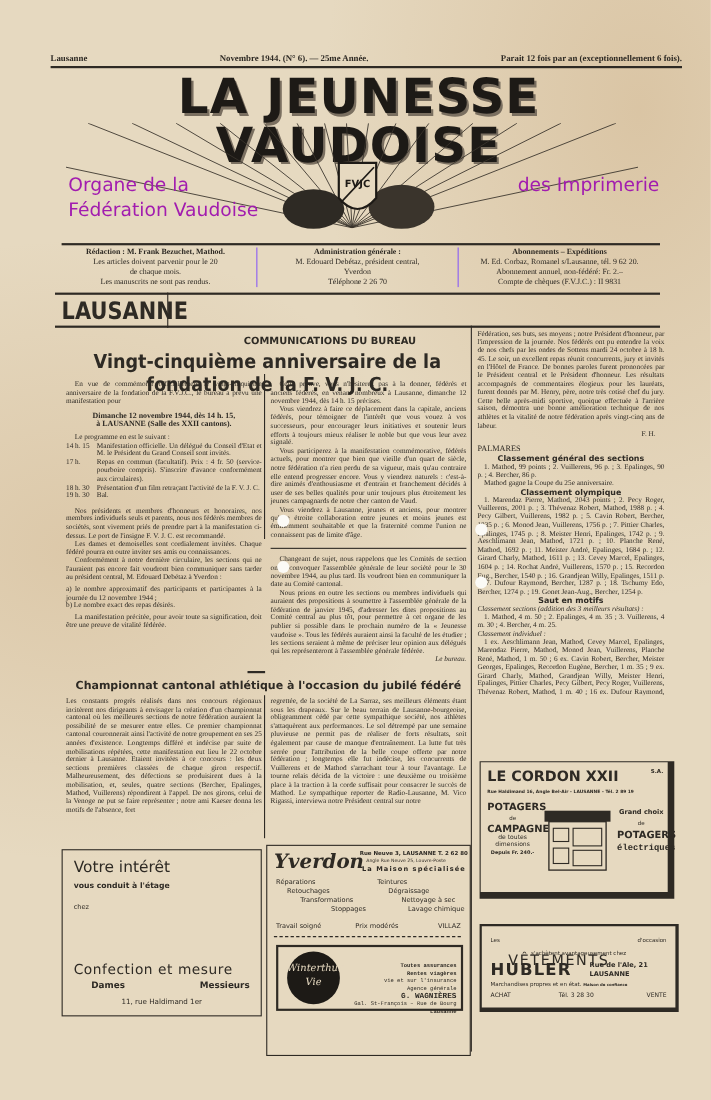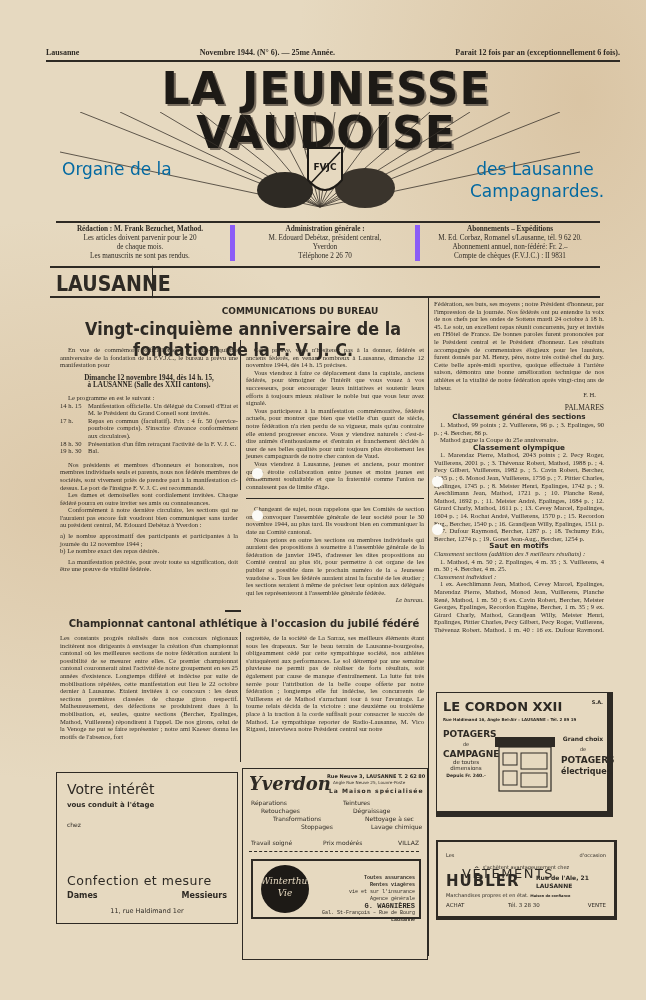--- a/index.html
+++ b/index.html
@@ -8,34 +8,34 @@
   .paper{position:absolute;inset:0;background:
      radial-gradient(ellipse at 10% 50%, rgba(190,150,100,0.25), transparent 40%),
      radial-gradient(ellipse at 90% 10%, rgba(190,150,100,0.3), transparent 35%),
      #e6d9c0;}
   .abs{position:absolute;}
   .topline{left:46px;top:48px;width:574px;font-size:8px;font-weight:bold;display:flex;justify-content:space-between;}
   .rule{position:absolute;background:#2e2a24;}
   .masthead{left:52px;top:67px;width:548px;text-align:center;font-family:"DejaVu Sans",sans-serif;font-weight:bold;
      font-size:44px;letter-spacing:1px;line-height:44px;color:#1d1a16;
      text-shadow:2px 2px 0 #7a6f60;}
-  .sub{font-family:"DejaVu Sans",sans-serif;font-size:17px;color:#0369a1;line-height:22px;}
+  .sub{font-family:"DejaVu Sans",sans-serif;font-size:17px;color:#a21caf;line-height:22px;}
   .emblem{left:250px;top:140px;width:150px;height:70px;}
   .info3{left:50px;top:225px;width:550px;display:flex;font-size:7.2px;line-height:9px;text-align:center;}
   .info3>div{flex:1;padding:0 6px;}
-  .info3>div+div{border-left:5px solid #8b5cf6;}
+  .info3>div+div{border-left:1px solid #8b5cf6;}
   .lausbar{left:50px;top:266px;width:550px;height:28px;border-top:2px solid #2e2a24;border-bottom:2px solid #2e2a24;display:flex;}
   .laus{font-family:"DejaVu Sans",sans-serif;font-weight:bold;font-size:19px;width:96px;border-right:1px solid #2e2a24;padding:4px 0 0 6px;transform:scaleY(1.15);}
   .corr{font-family:"DejaVu Sans",sans-serif;font-weight:bold;font-size:8.4px;padding:3px 0 0 8px;line-height:12px;}
   .col{font-size:6.6px;line-height:7.6px;text-align:justify;}
   .h-comm{font-family:"DejaVu Sans",sans-serif;font-weight:bold;font-size:9px;left:150px;top:306px;width:300px;text-align:center;}
   .h-vingt{font-family:"DejaVu Sans",sans-serif;font-weight:bold;font-size:16px;left:58px;top:320px;width:370px;text-align:center;transform:scaleY(1.1);}
   .vline{position:absolute;width:1px;background:#2e2a24;}
   .hline{position:absolute;height:1px;background:#2e2a24;}
-  .c-pal{text-align:right;font-size:7.5px;}
+  .c-pal{text-align:left;font-size:7.5px;}
   .c-palb{text-align:center;font-weight:bold;font-family:"DejaVu Sans",sans-serif;font-size:7.2px;}
   .ad{position:absolute;border:1px solid #2e2a24;}
   .hole{position:absolute;width:11px;height:11px;border-radius:50%;background:#fbfaf6;}
 </style>
 </head>
 <body>
 
 <div class="paper"></div>
 
 <div class="abs topline">
@@ -72,24 +72,24 @@
 <svg class="abs emblem" viewBox="0 0 150 70">
   <ellipse cx="35" cy="50" rx="28" ry="18" fill="#2e2a24"></ellipse>
   <ellipse cx="115" cy="48" rx="30" ry="20" fill="#3a342c"></ellipse>
   <path d="M58 8 L92 8 L92 40 Q75 60 58 40 Z" fill="#e6d9c0" stroke="#1d1a16" stroke-width="2"></path>
   <line x1="60" y1="44" x2="90" y2="12" stroke="#1d1a16" stroke-width="1.5"></line>
   <text x="75" y="30" font-size="9" text-anchor="middle" font-family="DejaVu Sans, sans-serif" font-weight="bold" fill="#1d1a16">FVJC</text>
 </svg>
 
 <div class="abs sub" style="left:62px;top:158px;">
   <div>Organe de la</div>
+  <div>Fédération Vaudoise</div>
 </div>
 <div class="abs sub" style="left:470px;top:158px;text-align:center;width:130px;">
-  <div>des Lausanne</div>
-  <div>Campagnardes.</div>
+  <div>des Imprimerie</div>
 </div>
 <div class="rule" style="left:56px;top:221px;width:544px;height:2px;"></div>
 
 <div class="abs info3">
   <div>
     <div style="font-weight:bold">Rédaction : M. Frank Bezuchet, Mathod.</div>
     <div>Les articles doivent parvenir pour le 20</div>
     <div>de chaque mois.</div>
     <div>Les manuscrits ne sont pas rendus.</div>
   </div>
@@ -177,21 +177,21 @@
   <div style="text-indent:6px">1. Mathod, 4 m. 50 ; 2. Epalinges, 4 m. 35 ; 3. Vuillerens, 4 m. 30 ; 4. Bercher, 4 m. 25.</div>
   <div style="font-style:italic">Classement individuel :</div>
   <div style="text-indent:6px;height:52px;overflow:hidden">1 ex. Aeschlimann Jean, Mathod, Cevey Marcel, Epalinges, Marendaz Pierre, Mathod, Monod Jean, Vuillerens, Planche René, Mathod, 1 m. 50 ; 6 ex. Cavin Robert, Bercher, Meister Georges, Epalinges, Recordon Eugène, Bercher, 1 m. 35 ; 9 ex. Girard Charly, Mathod, Grandjean Willy, Meister Henri, Epalinges, Pittier Charles, Pecy Gilbert, Pecy Roger, Vuillerens, Thévenaz Robert, Mathod, 1 m. 40 ; 16 ex. Dufour Raymond, Bercher, Meister André, Epalinges, 1 m. 35 ; 18 ex. Gonet Jean-Auguste, Bercher, Rochat André, Vuillerens</div>
 </div>
 
 <div class="ad" style="left:56px;top:772px;width:180px;height:150px;">
   <div style="position:absolute;left:10px;top:8px;font-family:'DejaVu Sans',sans-serif;font-size:14px;">Votre intérêt</div>
   <div style="position:absolute;left:10px;top:28px;font-family:'DejaVu Sans',sans-serif;font-size:7px;font-weight:bold;">vous conduit à l'étage</div>
   <div style="position:absolute;left:10px;top:48px;font-family:'DejaVu Sans',sans-serif;font-size:6px;">chez</div>
   <div style="position:absolute;left:10px;top:100px;font-family:'DejaVu Sans',sans-serif;font-size:12.5px;letter-spacing:0.5px;">Confection et mesure</div>
-  <div style="position:absolute;left:10px;top:118px;font-family:'DejaVu Sans',sans-serif;font-size:8px;font-weight:bold;">Dames</div>
+  <div style="position:absolute;left:26px;top:118px;font-family:'DejaVu Sans',sans-serif;font-size:8px;font-weight:bold;">Dames</div>
   <div style="position:absolute;right:10px;top:118px;font-family:'DejaVu Sans',sans-serif;font-size:8px;font-weight:bold;">Messieurs</div>
   <div style="position:absolute;left:0;width:100%;text-align:center;top:134px;font-family:'DejaVu Sans',sans-serif;font-size:6.5px;">11, rue Haldimand 1er</div>
 </div>
 
 <div class="ad" style="left:242px;top:768px;width:184px;height:190px;">
   <div style="position:absolute;left:6px;top:4px;font-family:'DejaVu Serif',serif;font-style:italic;font-weight:bold;font-size:18px;">Yverdon</div>
   <div style="position:absolute;left:84px;top:4px;font-family:'DejaVu Sans',sans-serif;font-size:5px;font-weight:bold;">Rue Neuve 3, LAUSANNE   T. 2 62 80</div>
   <div style="position:absolute;left:90px;top:11px;font-family:'DejaVu Sans',sans-serif;font-size:4.2px;">Angle Rue Neuve 25, Louvre-Poste</div>
   <div style="position:absolute;left:86px;top:18px;font-family:'DejaVu Sans',sans-serif;font-size:6px;font-weight:bold;letter-spacing:1px;">La Maison spécialisée</div>
   <div style="position:absolute;left:8px;top:30px;font-family:'DejaVu Sans',sans-serif;font-size:6px;line-height:8px;">
@@ -241,21 +241,21 @@
     <rect x="8" y="14" width="52" height="44" fill="none" stroke="#2e2a24" stroke-width="1.2"></rect>
     <rect x="12" y="20" width="14" height="12" fill="none" stroke="#2e2a24"></rect>
     <rect x="30" y="20" width="26" height="16" fill="none" stroke="#2e2a24"></rect>
     <rect x="12" y="38" width="14" height="14" fill="none" stroke="#2e2a24"></rect>
     <rect x="30" y="40" width="26" height="14" fill="none" stroke="#2e2a24"></rect>
   </svg>
   <div style="position:absolute;left:124px;top:40px;width:44px;text-align:center;font-family:'DejaVu Sans',sans-serif;line-height:11px;">
     <div style="font-weight:bold;font-size:6px;">Grand choix</div>
     <div style="font-size:5px;">de</div>
     <div style="font-weight:bold;font-size:9px;">POTAGERS</div>
-    <div style="font-weight:bold;font-size:8px;">électriques</div>
+    <div style="font-weight:bold;font-size:8px;font-family:Liberation Mono, monospace;">électriques</div>
   </div>
 </div>
 
 <div class="ad" style="left:436px;top:840px;width:176px;height:74px;border-width:2px 3px 4px 2px;">
   <span style="position:absolute;left:8px;top:10px;font-family:'DejaVu Sans',sans-serif;font-size:5px;">Les</span>
   <span style="position:absolute;left:24px;top:2px;font-family:'DejaVu Sans',sans-serif;font-size:13px;letter-spacing:1.5px;margin-top:22px;">VÊTEMENTS</span>
   <span style="position:absolute;right:8px;top:10px;font-family:'DejaVu Sans',sans-serif;font-size:5px;">d'occasion</span>
   <div style="position:absolute;left:0;width:100%;top:22px;text-align:center;font-family:'DejaVu Sans',sans-serif;font-size:5px;">s'achètent avantageusement chez</div>
   <div style="position:absolute;left:8px;top:30px;font-family:'DejaVu Sans',sans-serif;font-weight:bold;font-size:15px;letter-spacing:1px;">HUBLER</div>
   <div style="position:absolute;left:98px;top:32px;font-family:'DejaVu Sans',sans-serif;font-weight:bold;font-size:6px;line-height:8px;">

